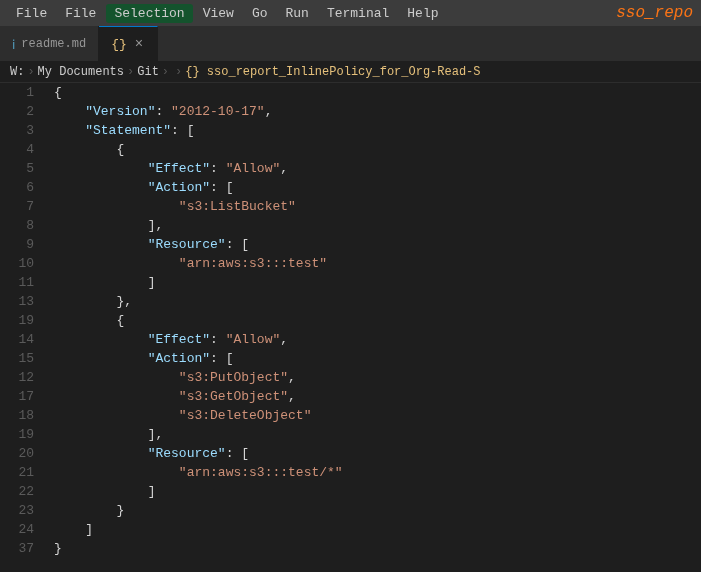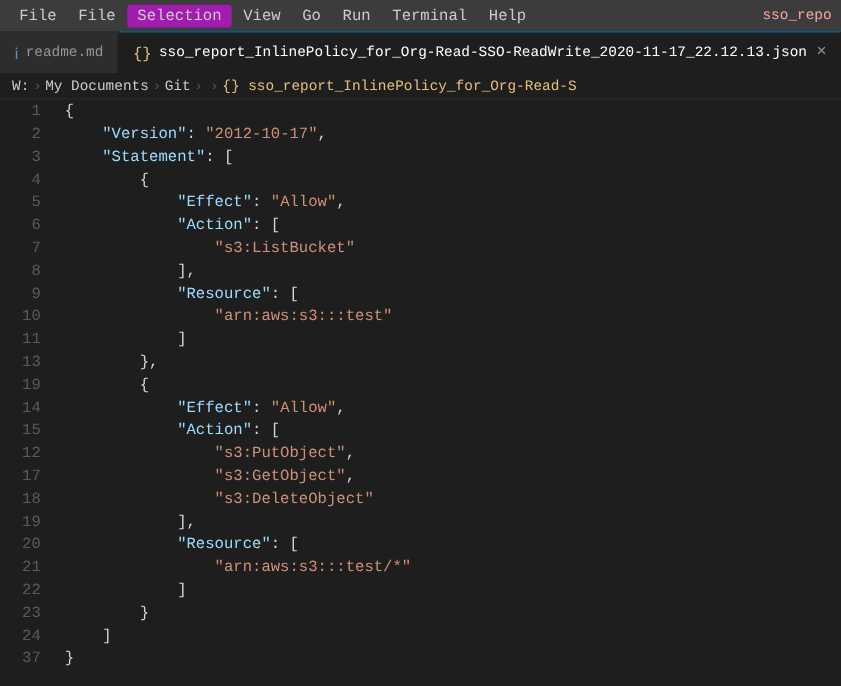--- a/index.html
+++ b/index.html
@@ -29,25 +29,26 @@
       gap: 2px;
     }
     .menubar-item {
       padding: 2px 8px;
       font-size: 13px;
       color: #cccccc;
       cursor: pointer;
       border-radius: 3px;
     }
     .menubar-item.active {
-      background: #a21caf;
+      background: #14532d;
     }
     .menubar-right {
-      font-size: 12px;
-      color: #fca5a5;
+      font-size: 16px;
+      color: #f97316;
+      font-style: italic;
     }
 
     
     .tabbar {
       display: flex;
       align-items: stretch;
       background: #2d2d2d;
       height: 35px;
       overflow: hidden;
     }
@@ -158,21 +159,20 @@
   <div class="menubar-right">sso_repo</div>
 </div>
 
 <div class="tabbar">
   <div class="tab">
     <span class="tab-icon markdown">ℹ</span>
     <span>readme.md</span>
   </div>
   <div class="tab active">
     <span class="tab-icon json">{}</span>
-    <span>sso_report_InlinePolicy_for_Org-Read-SSO-ReadWrite_2020-11-17_22.12.13.json</span>
     <span class="tab-close">×</span>
   </div>
 </div>
 
 <div class="breadcrumb">
   <span class="breadcrumb-item">W:</span>
   <span class="breadcrumb-sep">›</span>
   <span class="breadcrumb-item">My Documents</span>
   <span class="breadcrumb-sep">›</span>
   <span class="breadcrumb-item">Git</span>

